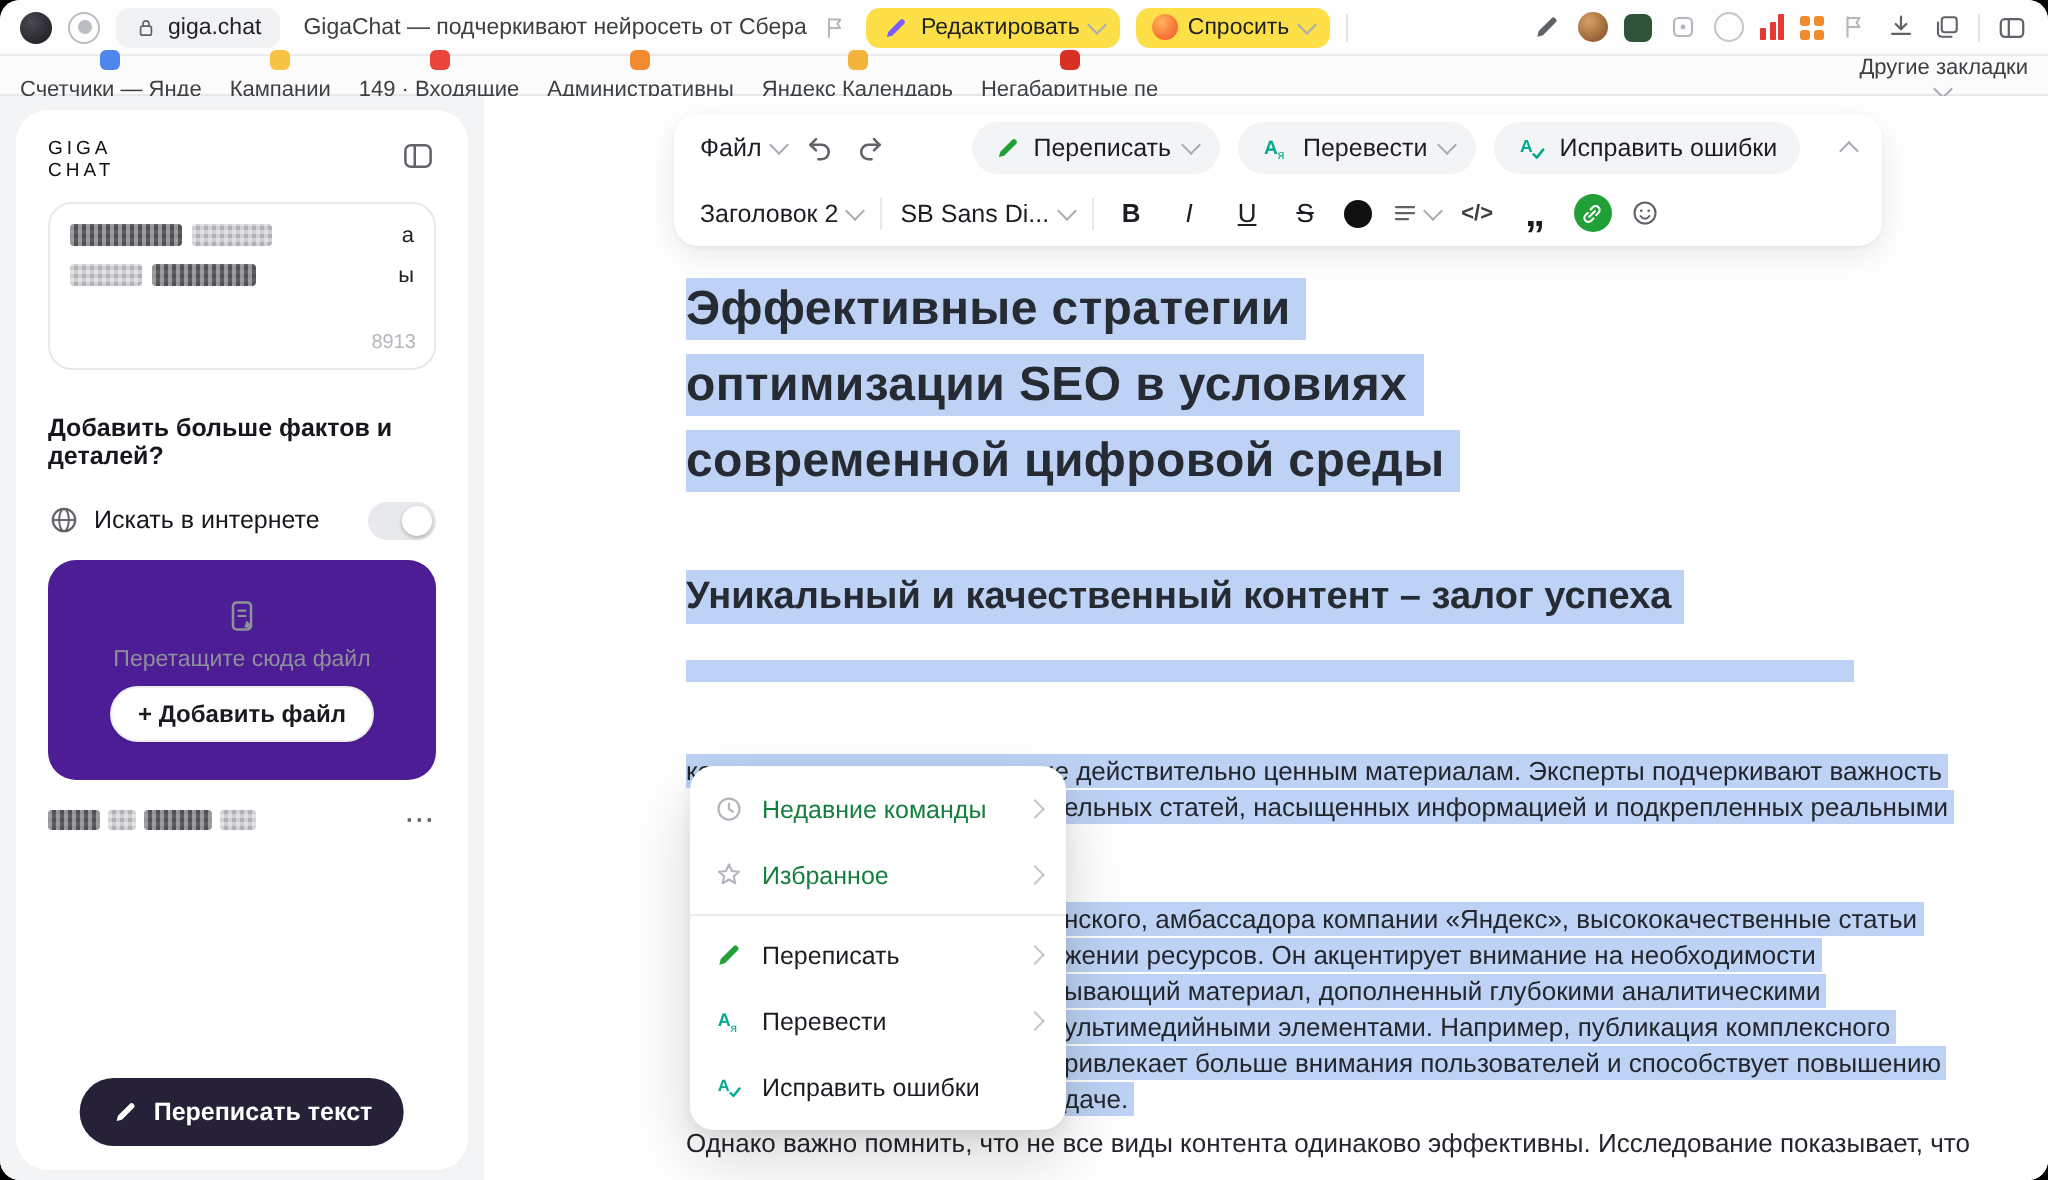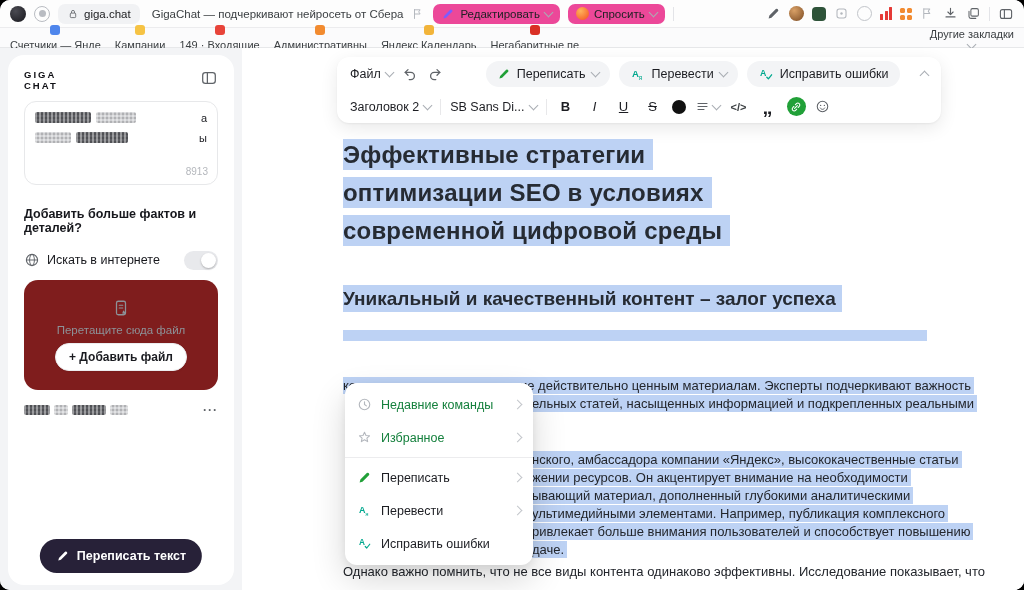--- a/index.html
+++ b/index.html
@@ -6,21 +6,21 @@
   .window{position:relative;width:1024px;height:590px;background:#f3f4f6;border-radius:10px;overflow:hidden;}
 
   
   .chrome{position:absolute;top:0;left:0;right:0;height:28px;background:#fdfdfd;border-bottom:1px solid #ececee;
     display:flex;align-items:center;padding:0 10px;gap:8px;font-size:11.5px;color:#202124;box-sizing:border-box;}
   .orb{width:16px;height:16px;border-radius:50%;background:radial-gradient(circle at 35% 32%,#4a4a52,#17171c);display:inline-block;}
   .ring{width:14px;height:14px;border-radius:50%;border:1.5px solid #b9bcc2;position:relative;display:inline-block;}
   .ring::after{content:"";position:absolute;inset:3.5px;border-radius:50%;background:#b9bcc2;}
   .address-pill{display:flex;align-items:center;gap:5px;background:#f1f2f4;border-radius:7px;height:20px;padding:0 9px;}
   .page-title{color:#3c4043;margin-left:4px;white-space:nowrap;}
-  .chrome-btn{display:flex;align-items:center;gap:5px;background:#ec4899;border:none;border-radius:7px;height:20px;
+  .chrome-btn{display:flex;align-items:center;gap:5px;background:#fde047;border:none;border-radius:7px;height:20px;
     padding:0 8px;font-size:11.5px;color:#202124;font-family:inherit;cursor:default;}
   .ask-orb{width:13px;height:13px;border-radius:50%;background:radial-gradient(circle at 35% 30%,#ffb35c,#f4511e);display:inline-block;}
   .vdiv{width:1px;height:14px;background:#e3e4e8;flex:0 0 auto;}
   .xicons{display:flex;align-items:center;gap:8px;margin-left:auto;}
   .xicons>*{flex:0 0 auto;}
   .avatar{width:15px;height:15px;border-radius:50%;background:radial-gradient(circle at 35% 30%,#d9a066,#7a4a22);display:inline-block;}
   .gsq{width:14px;height:14px;border-radius:4px;background:#2e5339;display:inline-block;}
   .bars{display:flex;align-items:flex-end;gap:1.5px;height:13px;}
   .bars i{width:3px;background:#e53935;display:block;border-radius:.5px;}
   .ogrid{display:grid;grid-template-columns:5px 5px;grid-gap:2px;}
@@ -35,37 +35,37 @@
   .f0{background:#4f86ec}.f1{background:#f6c344}.f2{background:#e8443a}.f3{background:#f28b30}.f4{background:#f2b43a}.f5{background:#d93025}
   .other-bm{margin-left:auto;}
 
   
   .app{position:absolute;top:48px;left:0;right:0;bottom:0;background:#f3f4f6;}
 
   
   .sidebar{position:absolute;left:8px;top:7px;bottom:5px;width:226px;background:#fff;border-radius:16px;
     padding:14px 16px;box-sizing:border-box;}
   .sb-head{display:flex;justify-content:space-between;align-items:flex-start;}
-  .logo{font-weight:bold;font-size:9.5px;letter-spacing:2px;line-height:1.2;color:#0f0f14;}
+  .logo{font-weight:normal;font-size:9.5px;letter-spacing:2px;line-height:1.2;color:#0f0f14;}
   .logo span{display:block;}
   .sb-label{font-size:12.5px;font-weight:600;color:#16171c;}
   .prompt-box{position:relative;height:84px;border:1px solid #e7e8ea;border-radius:12px;padding:10px;box-sizing:border-box;margin-top:9px;}
   .px-row{display:flex;align-items:center;gap:5px;margin-bottom:8px;}
   .px{display:inline-block;height:11px;border-radius:2px;
     background-image:repeating-linear-gradient(90deg,rgba(255,255,255,.4) 0 2px,rgba(0,0,0,0) 2px 4px),
       repeating-linear-gradient(0deg,rgba(0,0,0,.15) 0 2px,rgba(0,0,0,0) 2px 4px);}
   .px-l{background-color:#cfd0d3}.px-d{background-color:#5d5e63}
   .ch{font-size:11px;color:#202126;margin-left:auto;}
   .count{position:absolute;right:9px;bottom:7px;font-size:10px;color:#b4b7bc;}
   .search-row{display:flex;align-items:center;gap:7px;margin-top:16px;font-size:12.5px;color:#16171c;}
   .toggle{margin-left:auto;width:34px;height:19px;border-radius:10px;background:#e8e9ec;position:relative;}
   .knob{position:absolute;top:2px;right:2px;width:15px;height:15px;border-radius:50%;background:#fff;box-shadow:0 1px 2px rgba(0,0,0,.25);}
   .link-input{margin-top:11px;height:34px;border:1px solid #e7e8ea;border-radius:10px;display:flex;align-items:center;
     padding:0 11px;font-size:12.5px;color:#9aa0a6;box-sizing:border-box;}
-  .dropzone{margin-top:10px;height:110px;background:#7f1d1d;border-radius:14px;display:flex;flex-direction:column;
+  .dropzone{margin-top:10px;height:110px;background:#4c1d95;border-radius:14px;display:flex;flex-direction:column;
     align-items:center;justify-content:center;gap:7px;}
   .dz-label{font-size:11.5px;color:#8d9298;}
   .dz-btn{background:#fff;border:1px solid #ececee;box-shadow:0 1px 2px rgba(0,0,0,.06);border-radius:15px;height:28px;
     padding:0 13px;font-size:12px;font-weight:600;color:#1a1b20;font-family:inherit;}
   .file-row{margin-top:13px;display:flex;align-items:center;gap:4px;}
   .file-row .px{height:10px;}
   .file-dots{margin-left:auto;color:#5f6368;letter-spacing:1px;font-weight:bold;font-size:12px;}
   .cta{position:absolute;left:50%;transform:translateX(-50%);bottom:12px;height:34px;padding:0 16px;background:#272138;
     color:#fff;border:none;border-radius:18px;display:flex;align-items:center;gap:7px;font-size:12.5px;font-weight:600;
     white-space:nowrap;font-family:inherit;}

